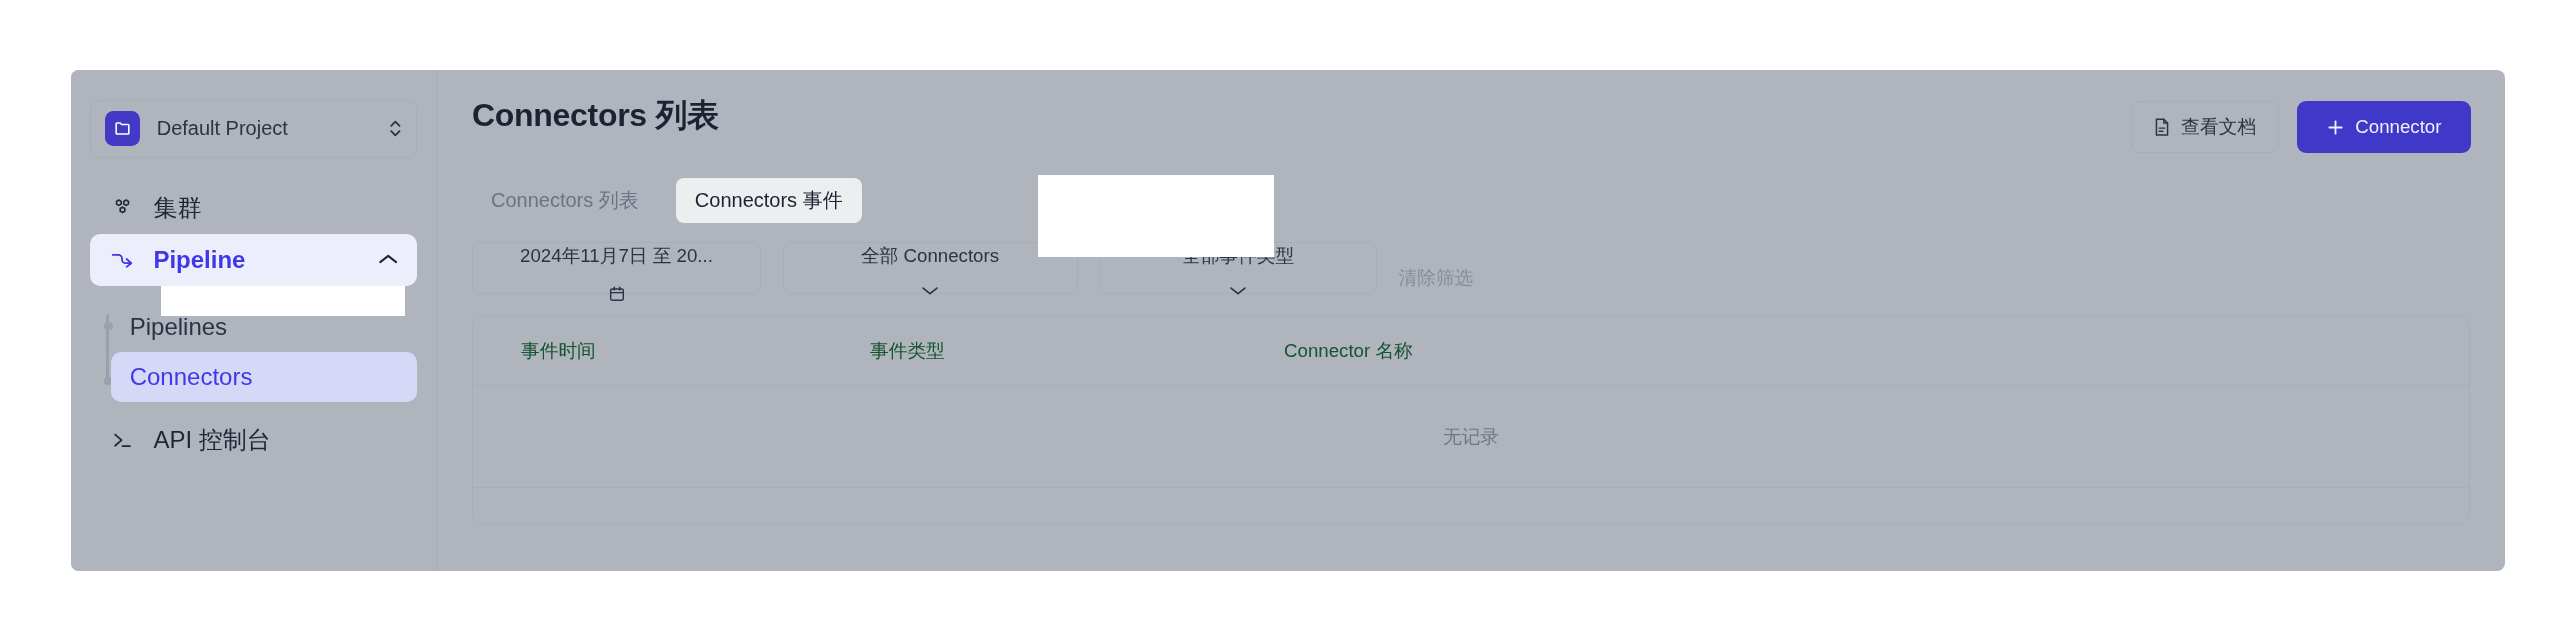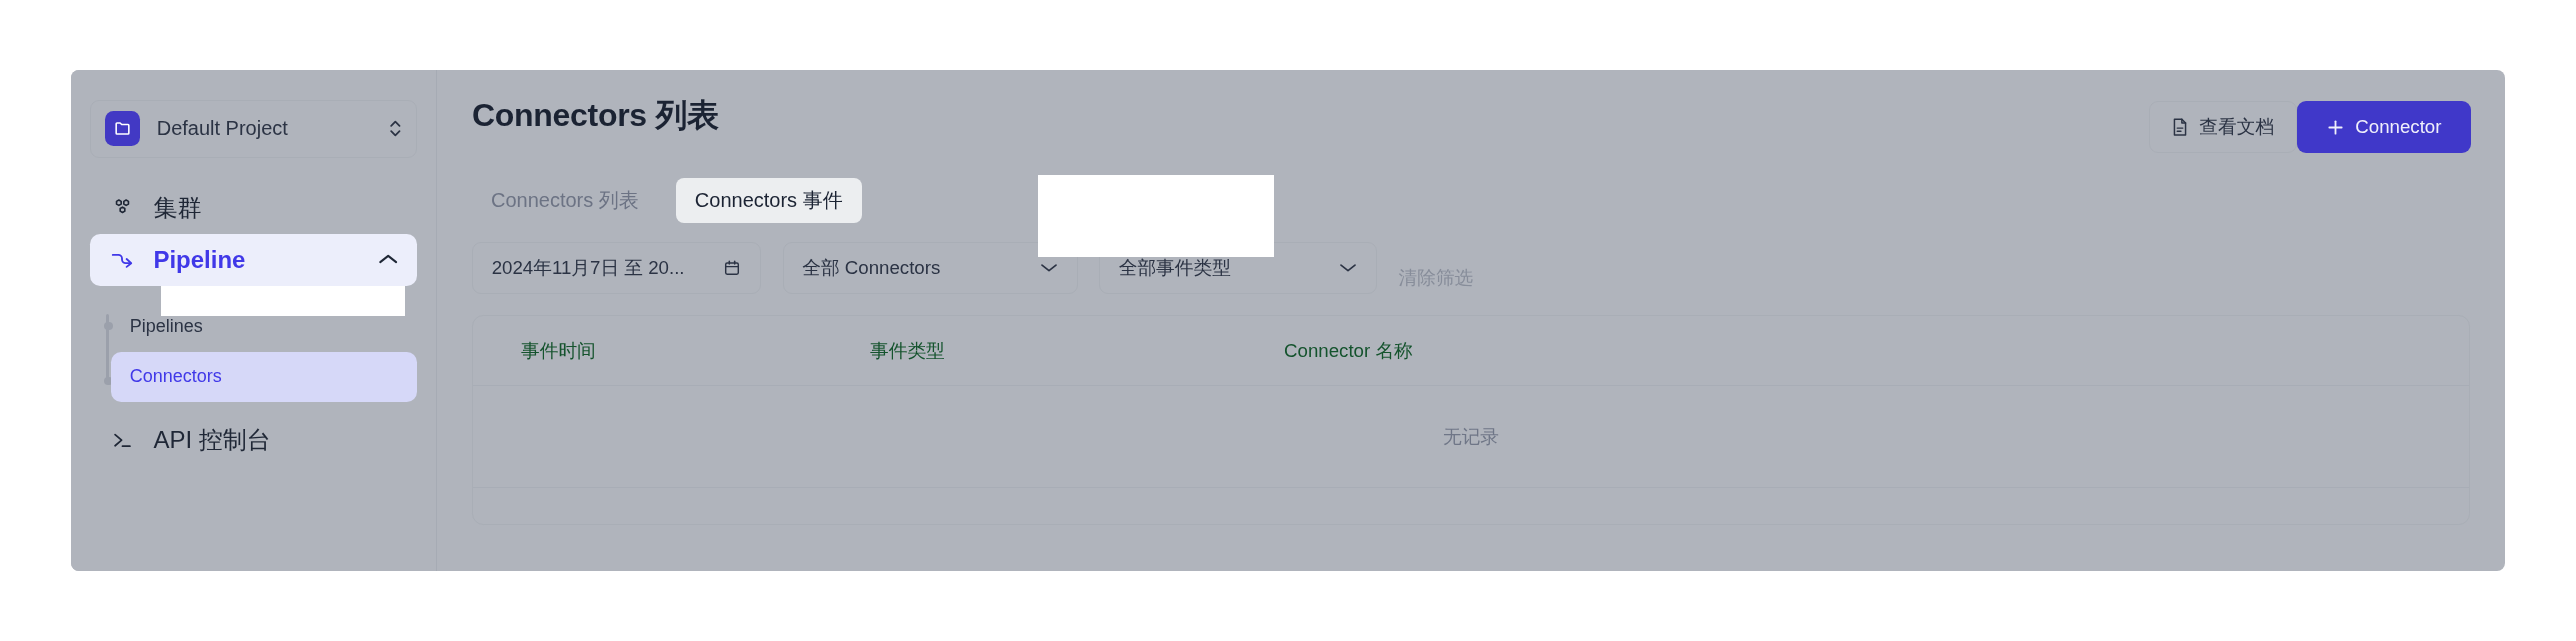--- a/index.html
+++ b/index.html
@@ -117,21 +117,21 @@
     height: 50px;
     margin-right: 18.7px;
     border-radius: 10.2px;
     display: flex;
     align-items: center;
     padding: 0 18.7px;
     cursor: pointer;
     z-index: 1;
   }
   .subnav-item .subnav-label {
-    font-size: 18px;
+    font-size: 24px;
     color: #2b3344;
     white-space: nowrap;
     text-align: center;
   }
   .subnav-item.active { background: #d6d8f8; }
   .subnav-item.active .subnav-label { color: #4038e8; }
 
   
   #main {
     flex: 1;
@@ -148,20 +148,21 @@
     font-size: 32px;
     font-weight: bold;
     color: #1b2333;
     line-height: 1.1;
     letter-spacing: -0.3px;
   }
   #header-actions {
     margin-left: auto;
     display: flex;
     align-items: center;
+    gap: 18px;
     padding-top: 3.4px;
   }
   .btn {
     display: inline-flex;
     align-items: center;
     gap: 10.2px;
     height: 52px;
     padding: 0 21.5px;
     border-radius: 9px;
     font-size: 18.7px;
@@ -220,20 +221,21 @@
     border: 1.7px solid #a9aeb6;
     border-radius: 9px;
     display: flex;
     align-items: center;
     padding: 0 18.7px;
     gap: 16px;
     font-size: 18.7px;
     color: #2b3344;
     cursor: pointer;
     white-space: nowrap;
+    flex-direction: column;
   }
   .filter-control .fc-label { flex: 1; }
   .filter-date { min-width: 289px; }
   .filter-connectors { min-width: 295px; }
   .filter-eventtype { min-width: 278px; }
   .clear-filter {
     font-size: 18.7px;
     color: #878d9a;
     cursor: pointer;
     white-space: nowrap;

